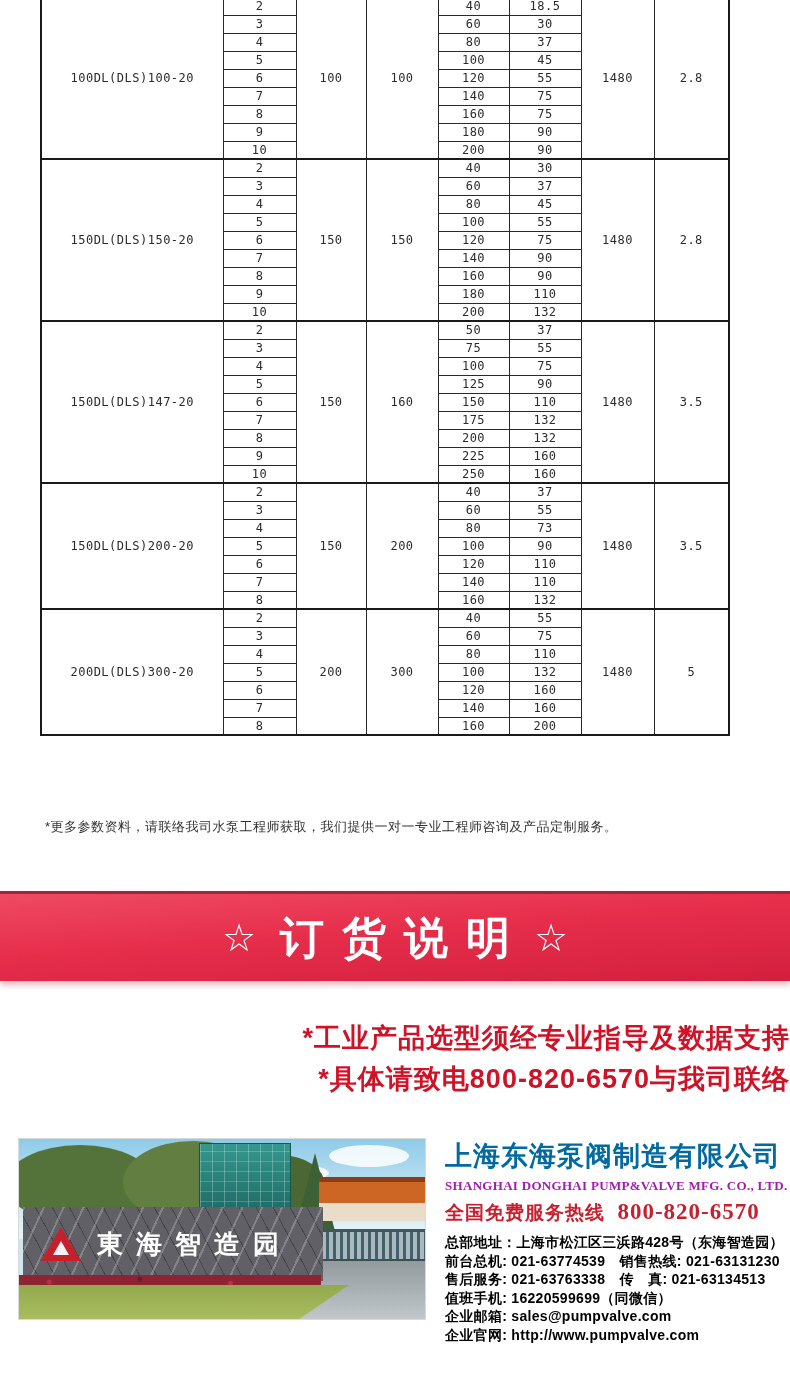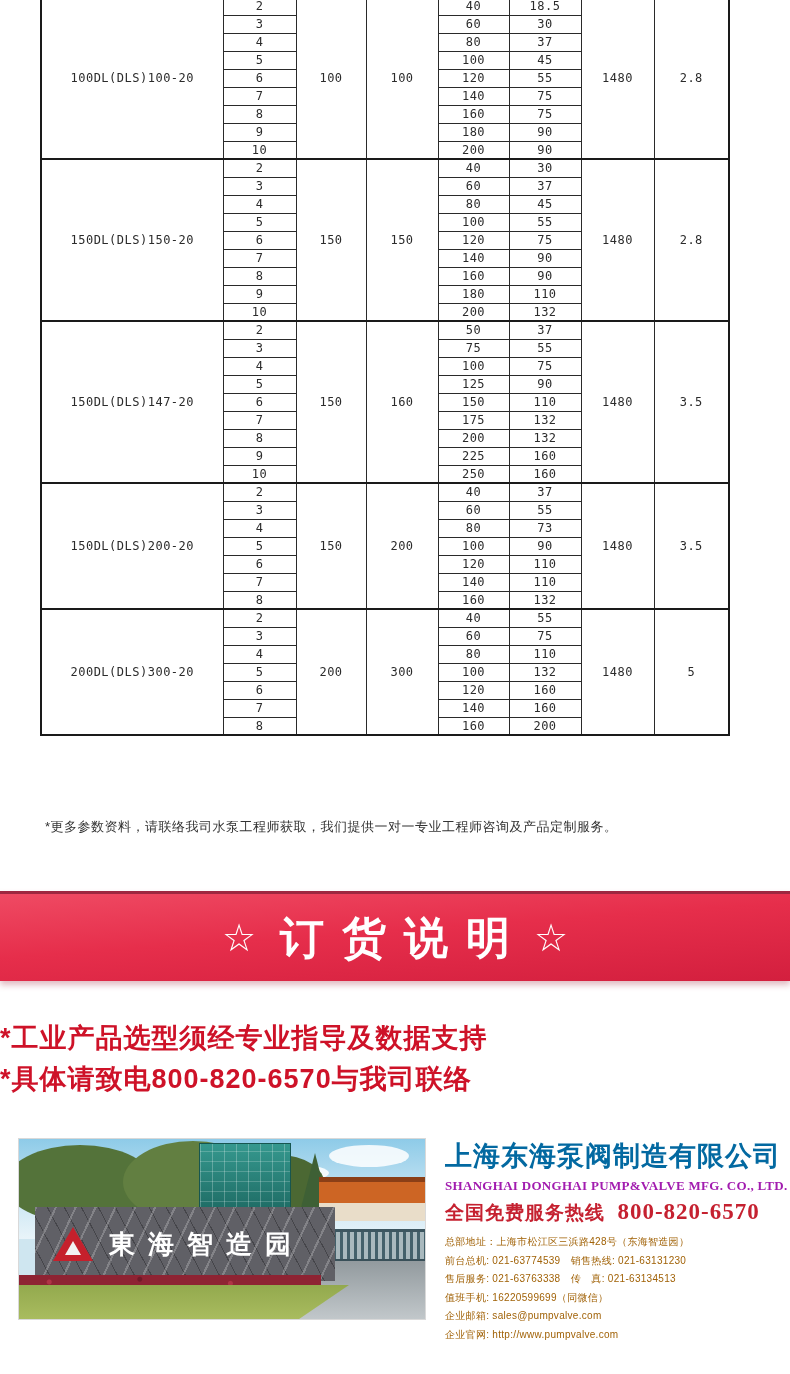--- a/index.html
+++ b/index.html
@@ -26,21 +26,21 @@
   .banner { position:absolute; left:0; top:891px; width:790px; height:90px;
             background:linear-gradient(176deg,#ef4a63 0%, #e62e4b 45%, #d31f3e 100%);
             border-top:3px solid #9e2740;
             box-shadow:0 4px 6px rgba(170,60,80,0.35);
             display:flex; align-items:center; justify-content:center; gap:24px; }
   .banner .star { color:#fff; font-size:38px; line-height:1; }
   .banner .title { color:#fff; font-size:44px; font-weight:bold;
                    letter-spacing:18px; margin-right:-18px; line-height:1; }
 
   
-  .slogans { position:absolute; left:0; top:1018px; width:790px; text-align:left; }
+  .slogans { position:absolute; left:0; top:1018px; width:790px; text-align:right; }
   .slogans p { color:#ce1228; font-weight:800; font-size:27px; line-height:41px;
                letter-spacing:1px; }
 
   
   .photo { position:absolute; left:18px; top:1138px; width:408px; height:182px;
            overflow:hidden; background:#cfe6f0; border:1px solid #d9d9d9; }
   .photo div { position:absolute; }
   .ph-sky   { left:0; top:0; width:100%; height:100px;
               background:linear-gradient(180deg,#8ecbe8 0%, #c6e4f3 55%, #e9f4f9 100%); }
   .ph-cloud { background:#fff; border-radius:50%; opacity:.85; }
@@ -59,21 +59,21 @@
   .ph-pine  { left:268px; top:14px; width:56px; height:92px; background:#3e6035;
               clip-path:polygon(50% 0, 92% 100%, 8% 100%); }
   .ph-bldg  { left:300px; top:38px; width:108px; height:44px;
               background:linear-gradient(180deg,#8b3f17 0 5px,#cd6524 5px 58%, #e9ddc9 58%); }
   .ph-road  { left:228px; top:118px; width:180px; height:64px;
               background:linear-gradient(180deg,#8f979b,#c3c9cc);
               clip-path:polygon(26% 0,100% 0,100% 100%,0 100%); }
   .ph-gate  { left:300px; top:90px; width:108px; height:32px;
               background:repeating-linear-gradient(90deg,#44616b 0 3px,#a9b9be 3px 7px);
               border-top:3px solid #3d5660; border-bottom:2px solid #395059; }
-  .ph-wall  { left:16px; top:68px; width:300px; height:74px; background:#606066;
+  .ph-wall  { left:4px; top:68px; width:300px; height:74px; background:#606066;
               background-image:repeating-linear-gradient(115deg,rgba(255,255,255,.22) 0 2px,transparent 2px 18px),
                                repeating-linear-gradient(62deg,rgba(0,0,0,.28) 0 1px,transparent 1px 15px); }
   .ph-logo  { left:18px; top:20px; width:40px; height:34px; background:#c5202c;
               clip-path:polygon(50% 0,100% 100%,0 100%); }
   .ph-logo-inner { left:30px; top:34px; width:16px; height:14px; background:#f2f2f2;
               clip-path:polygon(50% 0,100% 100%,0 100%); }
   .ph-sign  { left:74px; top:20px; color:#fff; font-size:26px; font-weight:bold;
               letter-spacing:13px; white-space:nowrap; }
   .ph-flowers { left:0; top:136px; width:302px; height:14px; background:#8e2333;
               background-image:radial-gradient(circle at 10% 50%, #b03346 0 2px, transparent 3px),
@@ -87,21 +87,21 @@
   .company-name { font-size:27px; font-weight:bold; color:#0369a1;
                   letter-spacing:1px; white-space:nowrap; }
   .company-en   { margin-top:4px; font-family:"Liberation Serif", serif;
                   font-size:13px; font-weight:bold; color:#a21caf;
                   white-space:nowrap; letter-spacing:0.3px; }
   .hotline { margin-top:5px; color:#c52130; font-weight:bold; white-space:nowrap; }
   .hotline .lbl { font-size:19px; letter-spacing:1px; }
   .hotline .num { font-size:23px; font-family:"Liberation Serif", serif;
                   letter-spacing:1px; margin-left:8px; }
   .contacts { margin-top:7px; }
-  .contacts p { font-size:10px; font-weight:normal; color:#a16207;
+  .contacts p { font-size:14px; font-weight:bold; color:#000000;
                 line-height:18.6px; white-space:nowrap; letter-spacing:0.3px; }
 </style>
 </head>
 <body>
 
 <div class="page">
 
   <div class="table-wrap">
     <table class="spec" id="spec-table">
       <colgroup>

